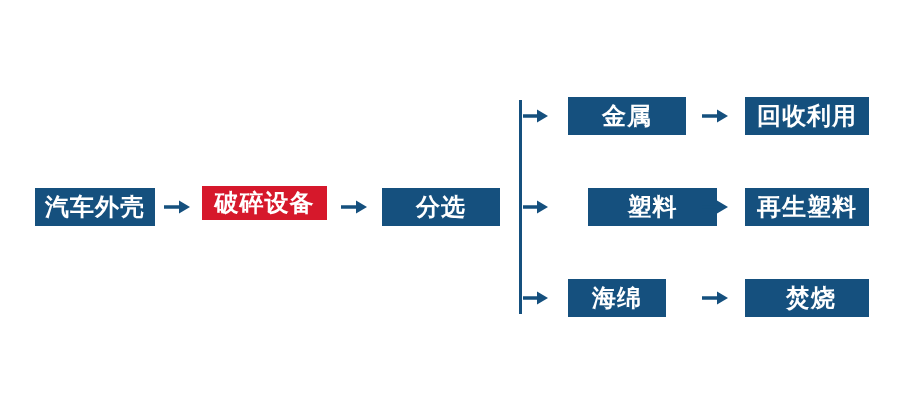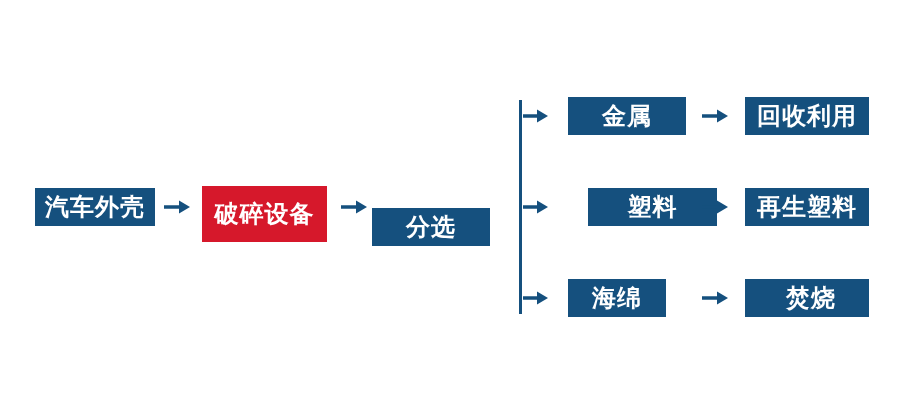--- a/index.html
+++ b/index.html
@@ -23,21 +23,21 @@
     font-size: 24px;
     font-weight: bold;
     display: flex;
     align-items: center;
     justify-content: center;
     letter-spacing: 1px;
     box-sizing: border-box;
   }
   .node.highlight {
     background: var(--highlight);
-    height: 56px;
+    height: 34px;
   }
   .arrow {
     position: absolute;
     color: var(--primary);
     line-height: 0;
     display: block;
   }
   .vline {
     position: absolute;
     width: 3px;
@@ -60,21 +60,21 @@
 
   <div class="node highlight" style="left:202px; top:186px; width:125px;">破碎设备</div>
 
   <span class="arrow" style="left:340px; top:199px;">
     <svg width="28" height="16" viewBox="0 0 28 16">
       <line x1="1" y1="8" x2="18" y2="8" stroke="currentColor" stroke-width="3.5"></line>
       <polygon points="16,1.5 27,8 16,14.5" fill="currentColor"></polygon>
     </svg>
   </span>
 
-  <div class="node" style="left:372px; top:188px; width:118px;margin-top:20px;">分选</div>
+  <div class="node" style="left:382px; top:188px; width:118px;">分选</div>
 
   <div class="vline" style="left:519px; top:100px; height:214px;"></div>
 
   <span class="arrow" style="left:523px; top:108px;">
     <svg width="26" height="16" viewBox="0 0 26 16">
       <line x1="0" y1="8" x2="16" y2="8" stroke="currentColor" stroke-width="3.5"></line>
       <polygon points="14,1.5 25,8 14,14.5" fill="currentColor"></polygon>
     </svg>
   </span>
   <span class="arrow" style="left:523px; top:199px;">

